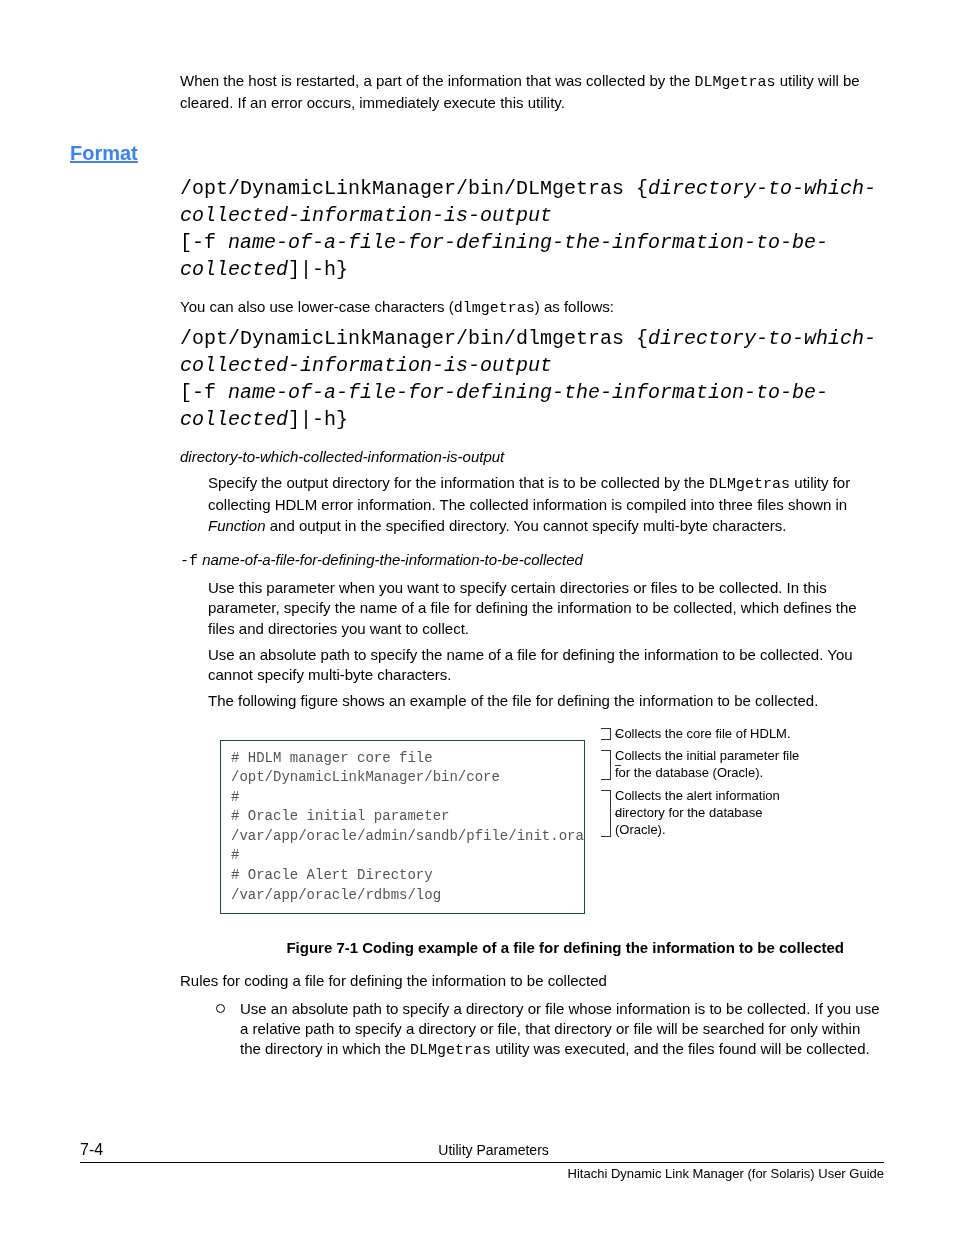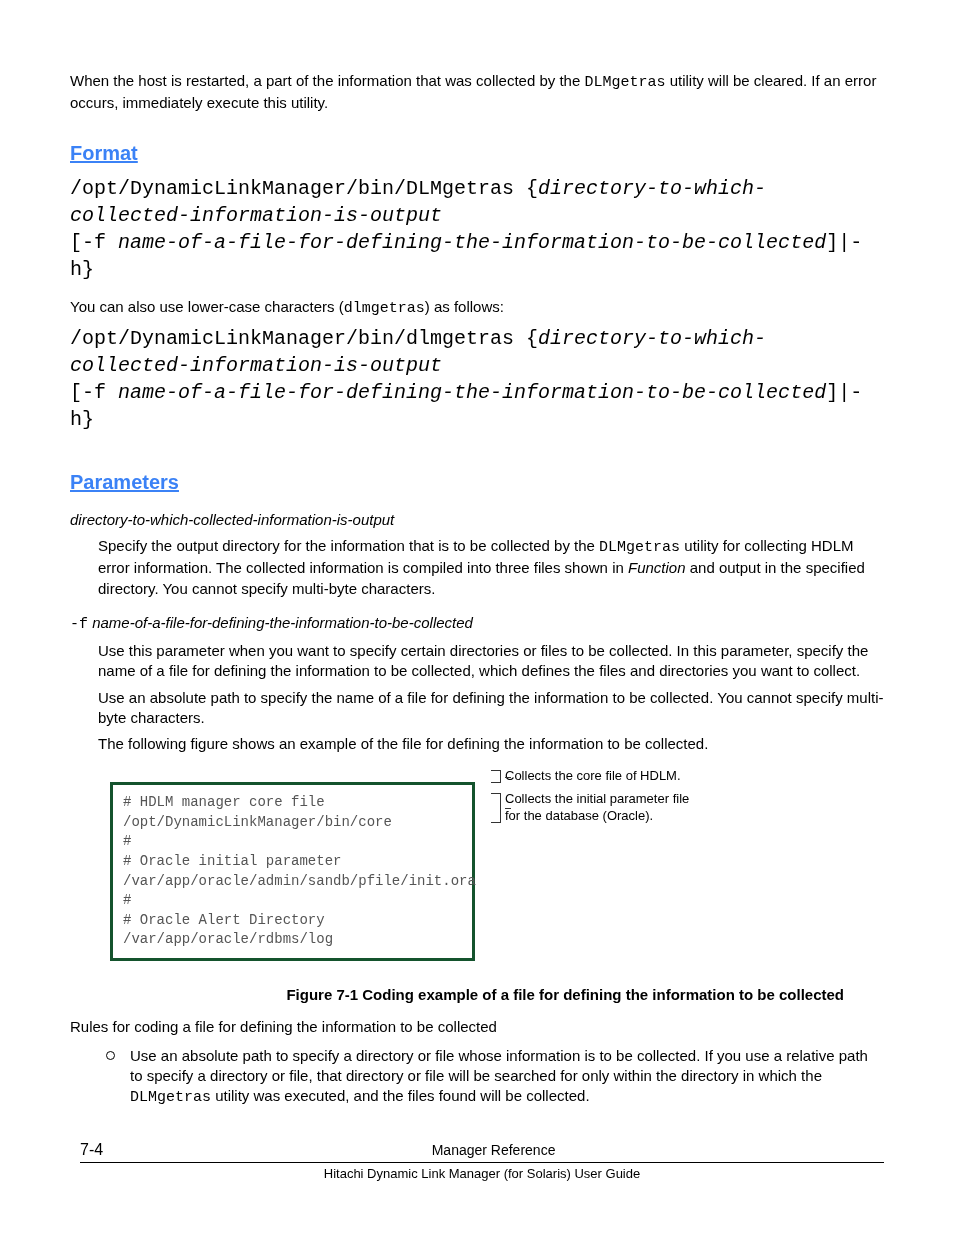--- a/index.html
+++ b/index.html
@@ -12,20 +12,21 @@
     color: #000;
     font-size: 15px;
     line-height: 1.35;
     position: relative;
     box-sizing: border-box;
   }
   .page {
     padding: 65px 70px 0 70px;
   }
   .body-col {
+    margin-left: 110px;
   }
   h2.section {
     color: #3b82f6;
     font-weight: bold;
     font-size: 20px;
     margin: 18px 0 8px 0;
     text-decoration: underline;
   }
   h2.format { margin-top: 26px; }
   h2.params { margin-top: 36px; }
@@ -46,21 +47,21 @@
   .param-body {
     margin-left: 28px;
   }
   .figure {
     margin: 14px 0 10px 40px;
     display: flex;
     gap: 12px;
     align-items: flex-start;
   }
   .fig-box {
-    border: 3px solid #14532d;
+    border: 1px solid #14532d;
     padding: 8px 10px 8px 10px;
     font-family: "Courier New", monospace;
     font-size: 14px;
     line-height: 1.4;
     width: 365px;
     color: #555;
     box-sizing: border-box;
   }
   .callouts {
     font-family: Arial, sans-serif;
@@ -126,21 +127,21 @@
     align-items: baseline;
   }
   .footer .pn { font-size: 16px; }
   .footer .ur { flex: 1; text-align: center; font-size: 14px; }
   .footer hr {
     border: none;
     border-top: 1px solid #000;
     margin: 2px 0 2px 0;
   }
   .footer .guide {
-    text-align: center;
+    text-align: right;
     font-size: 13px;
   }
 </style>
 </head>
 <body>
 
 <div class="page">
 
   <div class="body-col">
     <p>
@@ -155,21 +156,20 @@
 [-f </span><span class="ital">name-of-a-file-for-defining-the-information-to-be-collected</span><span>]|-h}</span></pre>
 
     <p>
       <span>You can also use lower-case characters (</span><span class="mono">dlmgetras</span><span>) as follows:</span>
     </p>
 
     <pre class="code"><span>/opt/DynamicLinkManager/bin/dlmgetras {</span><span class="ital">directory-to-which-collected-information-is-output</span><span>
 [-f </span><span class="ital">name-of-a-file-for-defining-the-information-to-be-collected</span><span>]|-h}</span></pre>
   </div>
 
-  <h2 class="section params">Parameters</h2>
 
   <div class="body-col">
     <p class="param-name">directory-to-which-collected-information-is-output</p>
     <div class="param-body">
       <p>
         <span>Specify the output directory for the information that is to be collected by the </span><span class="mono">DLMgetras</span><span> utility for collecting HDLM error information. The collected information is compiled into three files shown in </span><span class="ital">Function</span><span> and output in the specified directory. You cannot specify multi-byte characters.</span>
       </p>
     </div>
 
     <p class="param-name">
@@ -192,35 +192,39 @@
 /var/app/oracle/rdbms/log</pre>
       <div class="callouts">
         <div class="callout-row">
             <div class="bracket"></div>
             <div>Collects the core file of HDLM.</div>
           </div>
         <div class="callout-row">
             <div class="bracket"></div>
             <div>Collects the initial parameter file for the database (Oracle).</div>
           </div>
+        <div class="callout-row">
+            <div class="bracket"></div>
+            <div>Collects the alert information directory for the database (Oracle).</div>
+          </div>
       </div>
     </div>
 
     <p class="fig-caption">Figure 7-1 Coding example of a file for defining the information to be collected</p>
 
     <p>Rules for coding a file for defining the information to be collected</p>
 
     <ul class="ringed">
       <li>
         <span>Use an absolute path to specify a directory or file whose information is to be collected. If you use a relative path to specify a directory or file, that directory or file will be searched for only within the directory in which the </span><span class="mono">DLMgetras</span><span> utility was executed, and the files found will be collected.</span>
       </li>
     </ul>
   </div>
 </div>
 
 <div class="footer">
   <div class="row1">
     <span class="pn">7-4</span>
-    <span class="ur">Manager Reference</span>
+    <span class="ur">Utility Parameters</span>
   </div>
   <hr>
   <div class="guide">Hitachi Dynamic Link Manager (for Solaris) User Guide</div>
 </div>
 
 </body></html>

